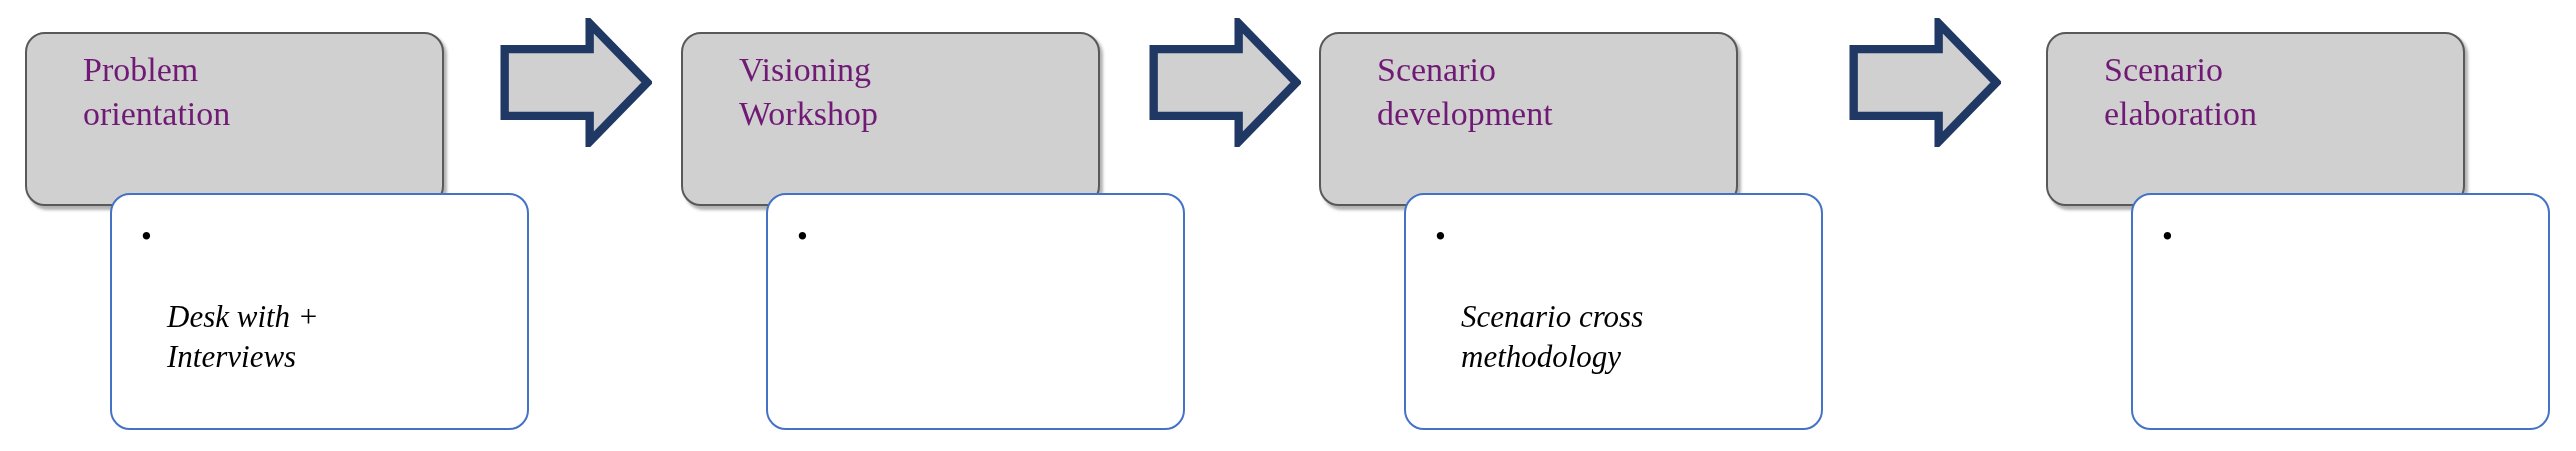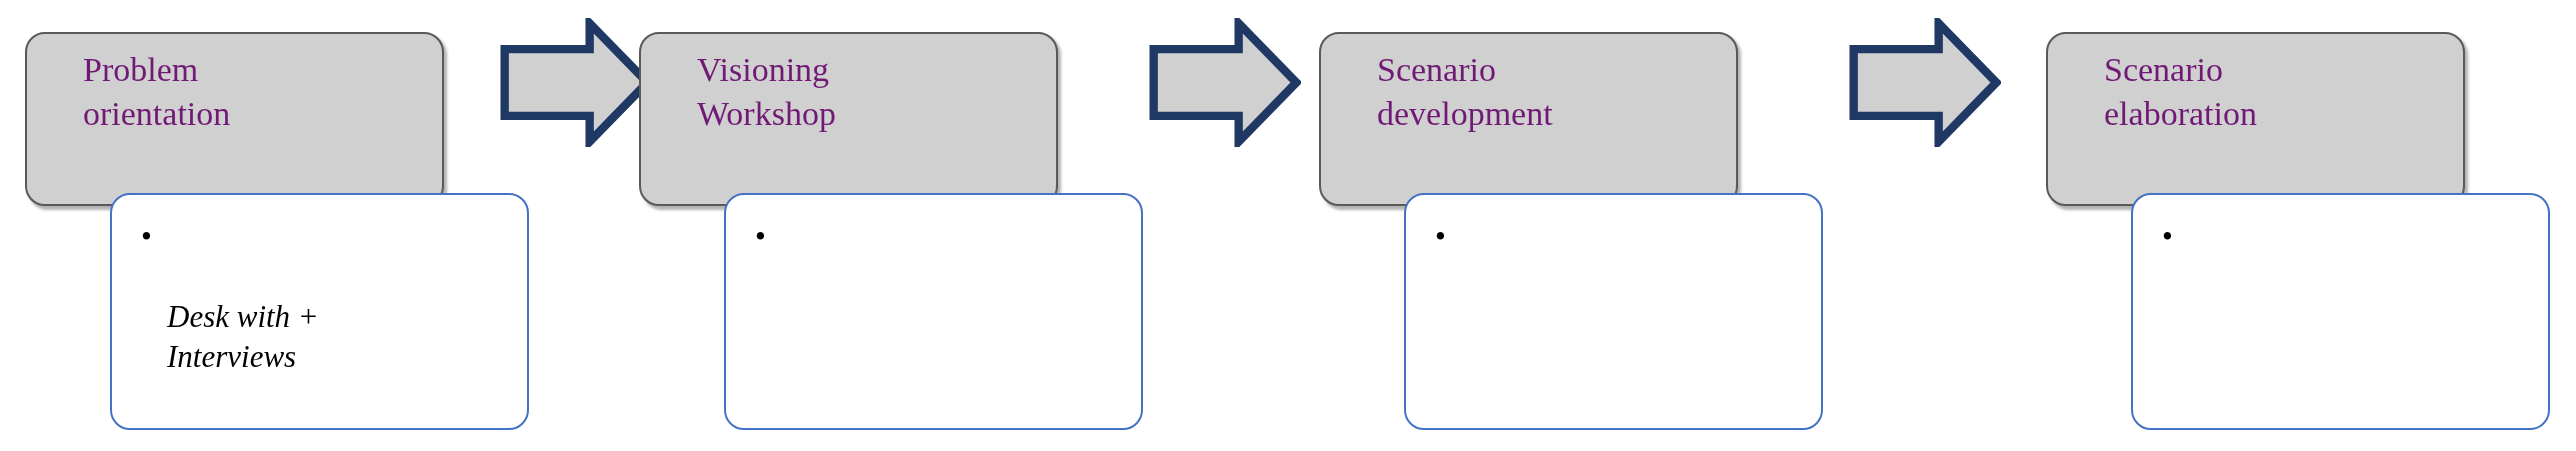--- a/index.html
+++ b/index.html
@@ -122,21 +122,21 @@
       </ul>
     </div>
   </div>
 
   <div class="arrow" style="left:500px;">
     <svg viewBox="0 0 200 170" xmlns="http://www.w3.org/2000/svg" aria-hidden="true">
       <polygon points="6,41 118,41 118,7 194,85 118,163 118,129 6,129" fill="#d0d0d0" stroke="#1f3864" stroke-width="11" stroke-linejoin="miter"></polygon>
     </svg>
   </div>
 
-  <div class="stage" style="left:614px;">
+  <div class="stage" style="left:656px;">
     <div class="header-card">
       <div class="header-label">Visioning
 Workshop</div>
     </div>
     <div class="bullet-card">
       <ul class="bullet-list">
         <li class="bullet-item">
           <span class="bullet-marker">•</span>
         </li>
       </ul>
@@ -151,20 +151,22 @@
 
   <div class="stage" style="left:1294px;">
     <div class="header-card">
       <div class="header-label">Scenario
 development</div>
     </div>
     <div class="bullet-card">
       <ul class="bullet-list">
         <li class="bullet-item">
           <span class="bullet-marker">•</span>
+          <span>Scenario cross
+methodology</span>
         </li>
       </ul>
     </div>
   </div>
 
   <div class="arrow" style="left:1849px;">
     <svg viewBox="0 0 200 170" xmlns="http://www.w3.org/2000/svg" aria-hidden="true">
       <polygon points="6,41 118,41 118,7 194,85 118,163 118,129 6,129" fill="#d0d0d0" stroke="#1f3864" stroke-width="11" stroke-linejoin="miter"></polygon>
     </svg>
   </div>

